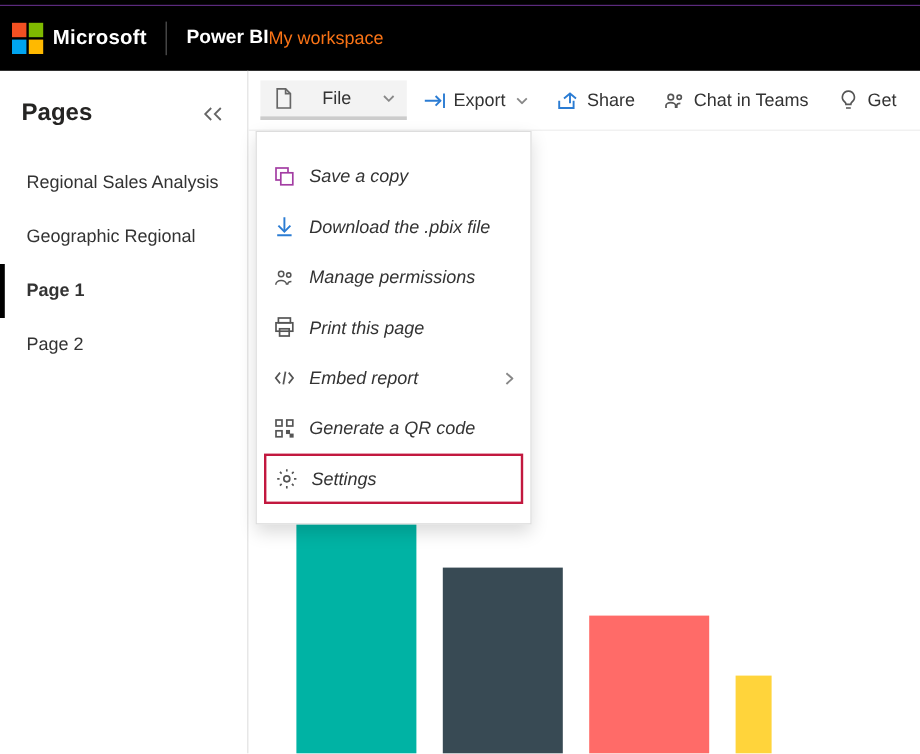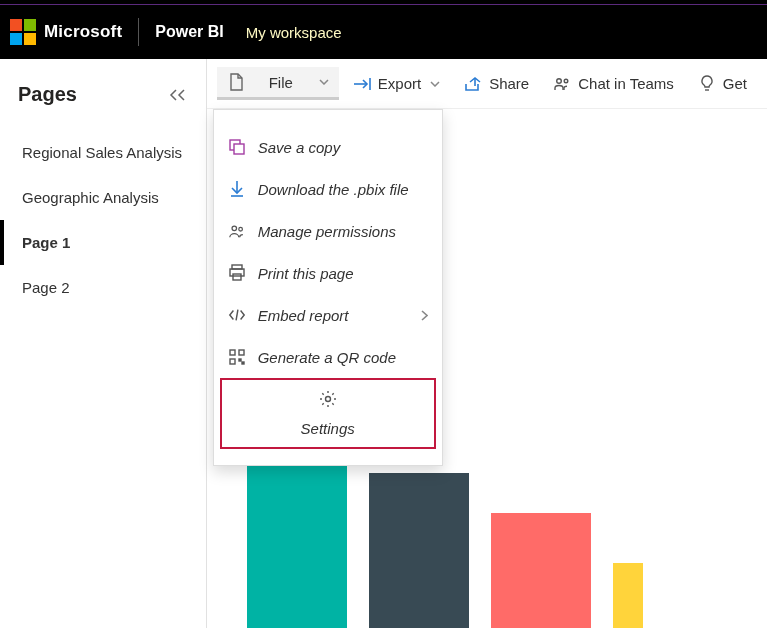--- a/index.html
+++ b/index.html
@@ -11,21 +11,21 @@
       height: 54px; background: #000; color: #fff;
       display: flex; align-items: center; padding: 0 10px;
     }
     .ms-logo { display: flex; align-items: center; gap: 8px; }
     .ms-squares { display: grid; grid-template-columns: 12px 12px; grid-template-rows: 12px 12px; gap: 2px; }
     .sq1 { background: #f25022; } .sq2 { background: #7fba00; }
     .sq3 { background: #00a4ef; } .sq4 { background: #ffb900; }
     .ms-text { font-size: 17px; font-weight: 600; letter-spacing: 0.2px; }
     .vdiv { width: 1px; height: 28px; background: #555; margin: 0 16px; }
     .pbi-text { font-size: 16px; font-weight: 600; }
-    .workspace { font-size: 15px; margin-left: 22px; font-weight: 400; color: #fef9c3; }
+    .workspace { font-size: 15px; font-weight: 400; color: #f97316; }
 
     .main { display: flex; height: calc(100% - 59px); }
 
     .sidebar { width: 220px; border-right: 1px solid #e1e1e1; }
     .sidebar-head {
       display: flex; justify-content: space-between; align-items: center;
       padding: 24px 18px 24px 18px;
       text-align: center;
     }
     .sidebar-head h2 { font-size: 20px; font-weight: 600; color: #252423; }
@@ -53,21 +53,21 @@
       background: #fff; border: 1px solid #ddd; box-shadow: 0 6px 14px rgba(0,0,0,0.15);
       padding: 16px 0; z-index: 20; font-style: italic;
     }
     .dd-item {
       display: flex; align-items: center; gap: 12px;
       padding: 12px 14px; font-size: 15px; color: #333; cursor: pointer;
       position: relative;
     }
     .dd-item .arrow { position: absolute; right: 14px; color: #888; font-size: 14px; }
     .dd-icon { width: 18px; height: 18px; display: inline-flex; align-items: center; justify-content: center; }
-    .highlight { border: 2px solid #c2183f; margin: 0 6px; padding: 10px 8px; flex-direction: column; }
+    .highlight { border: 2px solid #c2183f; margin: 0 6px; padding: 10px 8px; }
 
     .faint-label {
       position: absolute; top: 140px; left: 225px;
       color: #ddd; font-size: 13px;
     }
 
     .chart-area {
       position: absolute; bottom: 0; left: 40px; right: 0; height: 230px;
       display: flex; align-items: flex-end; gap: 22px;
     }
@@ -107,21 +107,21 @@
         <svg width="20" height="14" viewBox="0 0 20 14" stroke="#666" stroke-width="1.5" fill="none">
           <polyline points="8,2 3,7 8,12"></polyline>
             <polyline points="16,2 11,7 16,12"></polyline>
         </svg>
       </span>
     </div>
     <div class="page-item">
       <span>Regional Sales Analysis</span>
     </div>
     <div class="page-item">
-      <span>Geographic Analysis</span>
+      <span>Geographic Regional</span>
     </div>
     <div class="page-item active">
       <span>Page 1</span>
     </div>
     <div class="page-item">
       <span>Page 2</span>
     </div>
   </aside>
 
   <section class="content">

